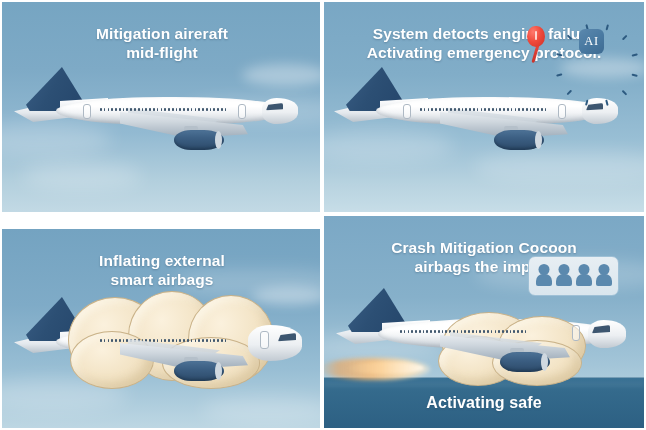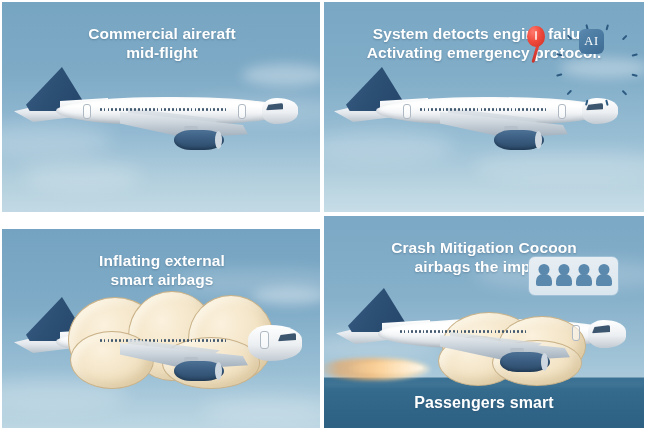--- a/index.html
+++ b/index.html
@@ -350,21 +350,21 @@
 
 <div id="board">
 
   <div class="panel" id="panel-1">
     <div class="sky"></div>
     <div class="cloud soft" style="left:-30px; top:120px; width:140px; height:34px;"></div>
     <div class="cloud band" style="left:180px; top:96px; width:160px; height:26px;"></div>
     <div class="cloud" style="left:240px; top:62px; width:86px; height:22px;"></div>
     <div class="cloud soft" style="left:20px; top:160px; width:120px; height:28px;"></div>
 
-    <div class="caption top">Commercial aireraft
+    <div class="caption top">Mitigation aireraft
 mid-flight</div>
 
     <div class="plane" style="left:10px; top:62px; width:290px; height:100px;">
       <div class="hstab" style="left:2px; top:38px; width:64px; height:20px;"></div>
       <div class="tailfin" style="left:14px; top:3px; width:62px; height:44px;"></div>
       <div class="tailcone" style="left:48px; top:34px; width:48px; height:22px;"></div>
       <div class="fuselage" style="left:44px; top:33px; width:236px; height:28px;"></div>
       <div class="nose-cap" style="left:250px; top:34px; width:36px; height:26px;"></div>
       <div class="wing-far" style="left:116px; top:44px; width:92px; height:18px;"></div>
       <div class="wing" style="left:108px; top:47px; width:128px; height:27px;"></div>
@@ -653,19 +653,19 @@
         <div class="pax">
           <div class="head"></div>
           <div class="body"></div>
         </div>
         <div class="pax">
           <div class="head"></div>
           <div class="body"></div>
         </div>
       </div>
 
-    <div class="caption bottom">Passengers smart</div>
+    <div class="caption bottom">Activating safe</div>
   </div>
 
   <div class="divider" id="divider-v"></div>
   <div class="divider" id="divider-h"></div>
   <div class="frame"></div>
 </div>
 
 </body></html>

